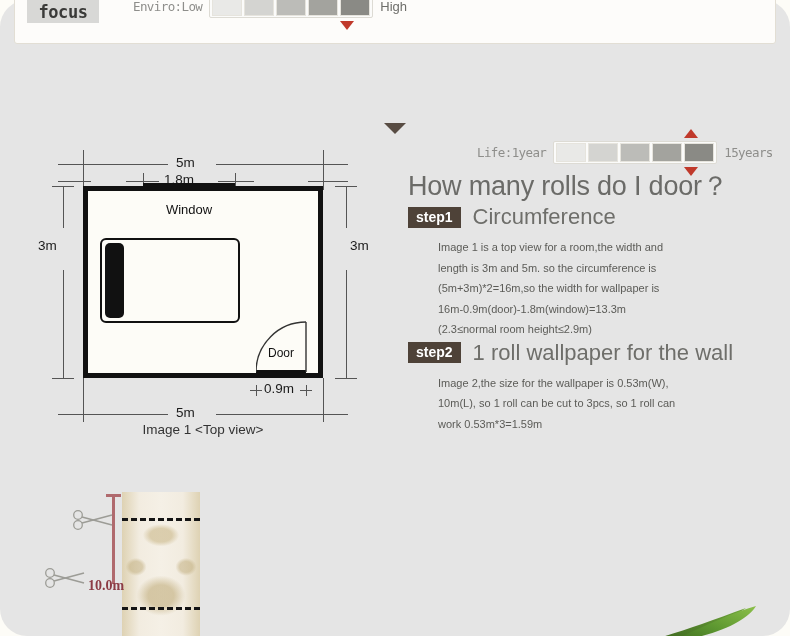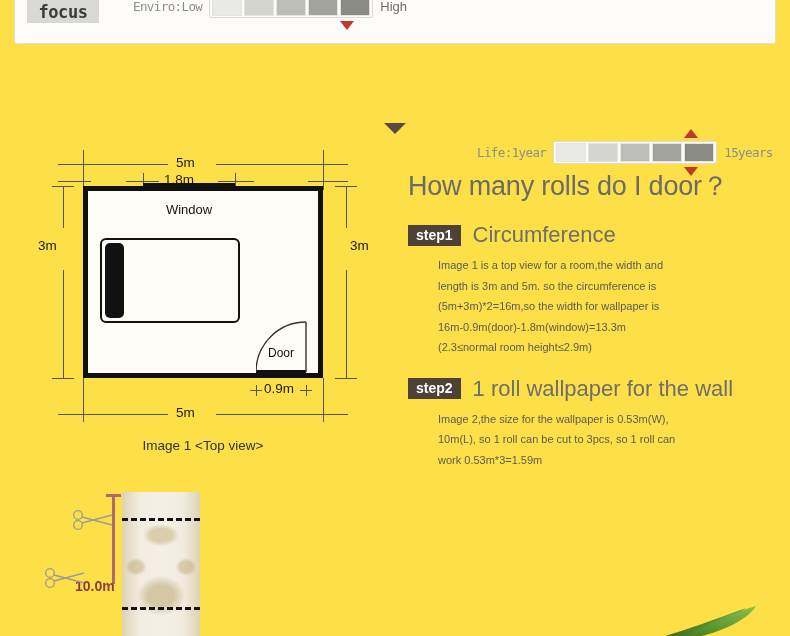--- a/index.html
+++ b/index.html
@@ -2,21 +2,21 @@
 <html><head>
 <meta charset="utf-8">
 <style>
   * { box-sizing: border-box; margin: 0; padding: 0; }
   html, body {
     width: 790px; height: 636px;
     background: #fdfcf7;
     font-family: "Liberation Sans", sans-serif;
     overflow: hidden;
   }
-  #root { position: relative; width: 790px; height: 636px; background: #fde047; }
+  #root { position: relative; width: 790px; height: 636px; background: #e5e5e5; border-radius: 27px; }
 
   
   .buyer-panel {
     position: absolute; left: 14px; top: -34px;
     width: 762px; height: 78px;
     background: #fdfcfa;
     border: 1px solid #e2ded4;
     border-radius: 3px;
   }
   .buyer-tag {
@@ -102,32 +102,32 @@
     width: 19px; height: 75px;
     background: #111; border-radius: 5px;
   }
   .door-wall {
     position: absolute; left: 218px; top: 220px;
     width: 50px; height: 8px; background: #111;
   }
   .door-label { position: absolute; left: 230px; top: 196px; font-size: 12px; color: #111; }
   .door-arc { position: absolute; left: 218px; top: 166px; }
   .caption {
-    position: absolute; left: 45px; top: 288px; width: 240px;
+    position: absolute; left: 45px; top: 272px; width: 240px;
     text-align: center; font-size: 13.5px; color: #333;
     white-space: nowrap;
   }
 
   
   .right { position: absolute; left: 408px; top: 168px; width: 375px; }
   .headline {
     font-size: 27px; color: #6b6b68; font-weight: normal;
     letter-spacing: -0.2px; white-space: nowrap;
   }
-  .step { margin-top: 18px; }
+  .step { }
   .step-head { display: flex; align-items: center; }
   .badge {
     background: #4e4238; color: #fff;
     font-size: 14px; font-weight: bold;
     padding: 2px 8px 3px 8px; line-height: 16px;
   }
   .step-title { margin-left: 12px; font-size: 22px; color: #6e6e6a; white-space: nowrap; }
   .step-body {
     margin: 7px 0 0 30px; font-size: 11px; color: #5b5b57;
     line-height: 20.5px;
@@ -151,23 +151,23 @@
     border-top: 3px dashed #141414;
   }
   .measure-line {
     position: absolute; left: 112px; top: 496px;
     width: 3px; height: 88px; background: #b06a6e;
   }
   .measure-cap {
     position: absolute; left: 106px; width: 15px; height: 3px; background: #b06a6e;
   }
   .measure-text {
-    position: absolute; left: 75px; top: 578px;
+    position: absolute; left: 88px; top: 578px;
     font-size: 14px; font-weight: bold; color: #8c3b44;
-    font-family: Liberation Sans, sans-serif;
+    font-family: Liberation Serif, serif;
   }
   .scissors { position: absolute; }
 
   
   .leaf { position: absolute; left: 636px; top: 596px; }
 </style>
 </head>
 <body>
 
 <div id="root">

